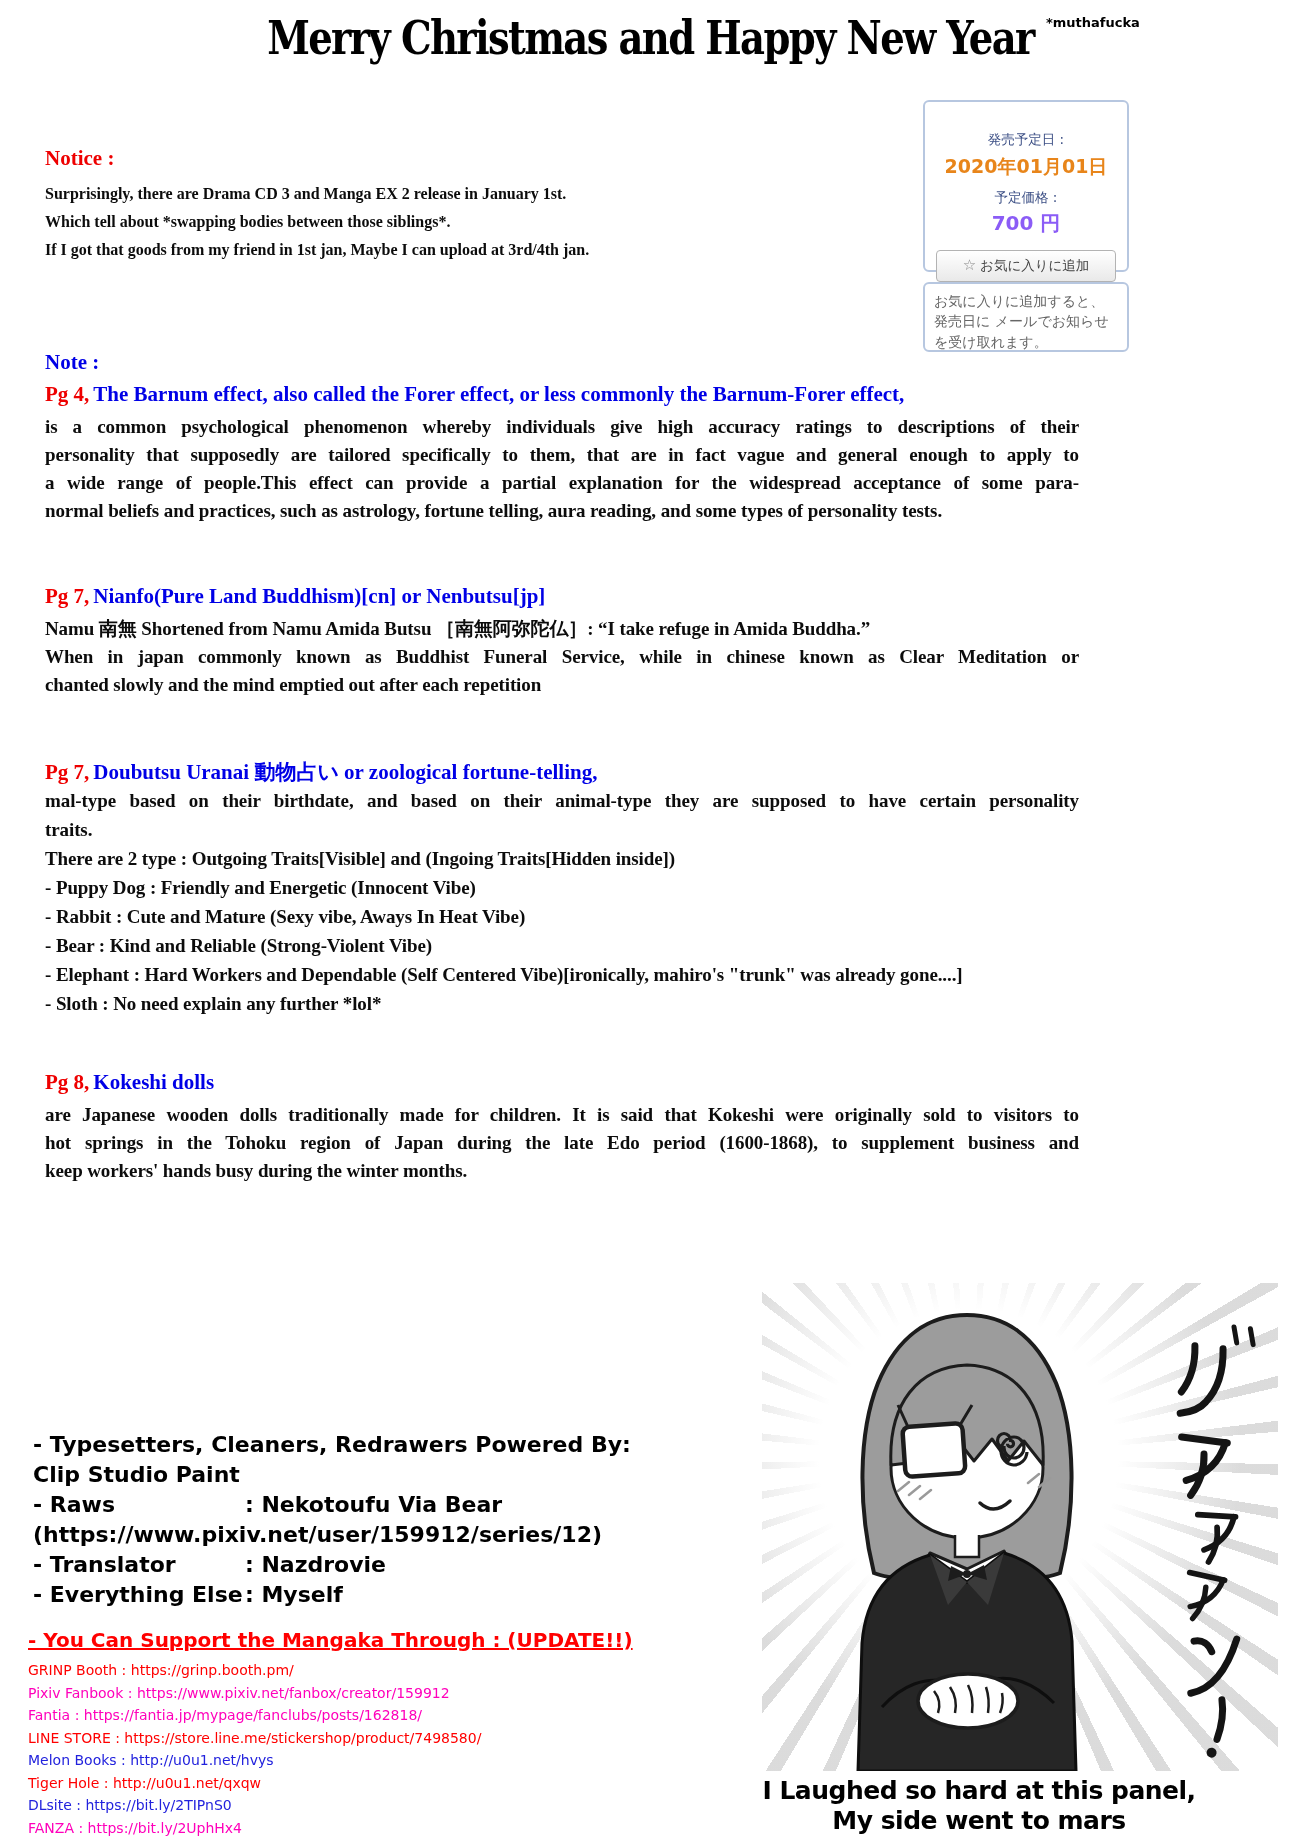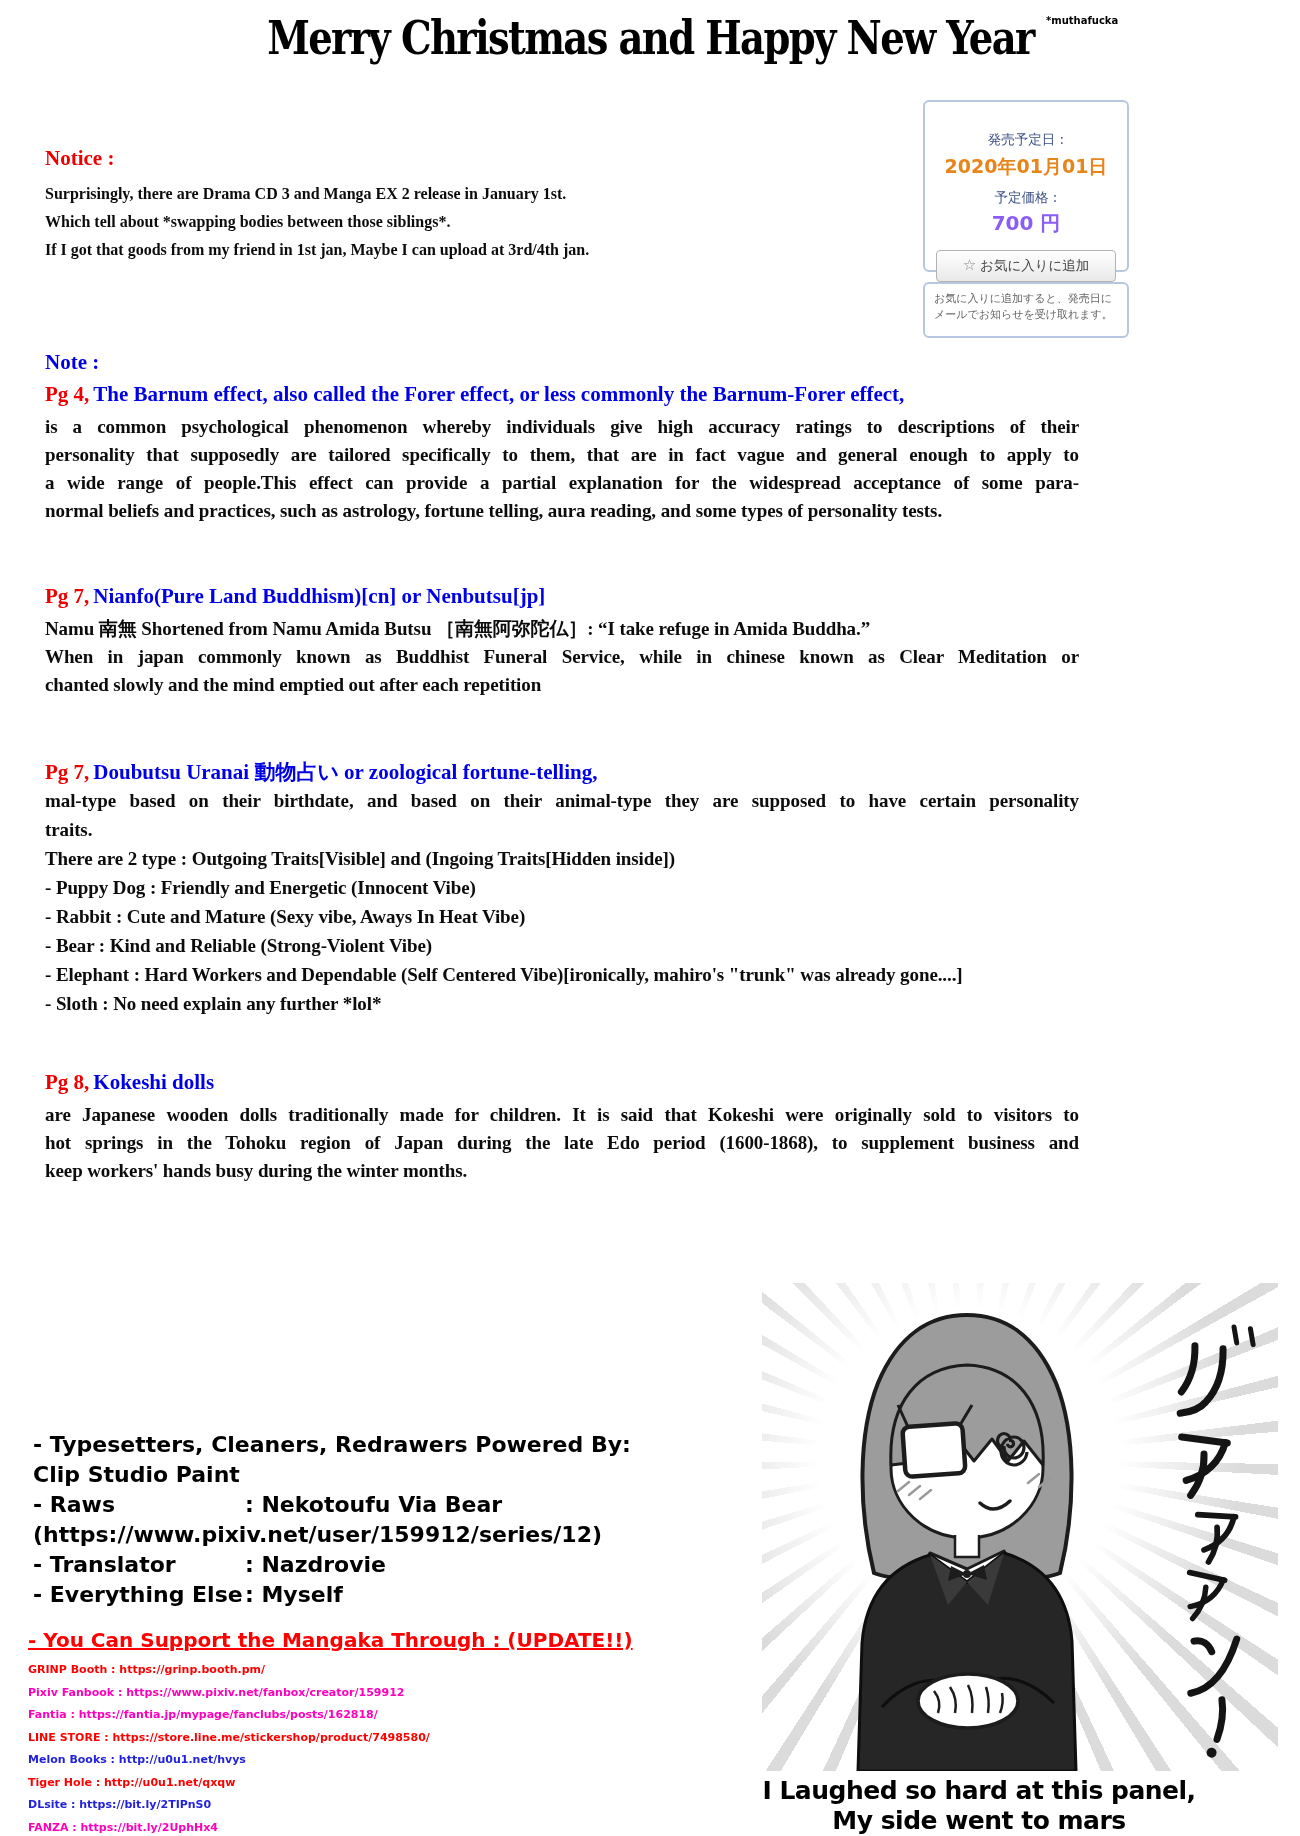--- a/index.html
+++ b/index.html
@@ -5,27 +5,27 @@
   html,body{margin:0;padding:0;background:#ffffff;}
   #page{position:relative;width:1300px;height:1836px;background:#fff;overflow:hidden;
         font-family:"Liberation Serif",serif;color:#0c0c0c;}
 
   
   #title{position:absolute;top:10px;left:0;width:1300px;text-align:center;}
   #title .t-inner{display:inline-block;font-family:"DejaVu Serif",serif;font-weight:900;
         font-size:47px;letter-spacing:-2px;transform:scaleX(.82);transform-origin:50% 50%;
         white-space:nowrap;color:#000;}
   #title-sup{position:absolute;top:15px;left:1046px;font-family:"DejaVu Sans",sans-serif;
-        font-weight:800;font-size:10px;color:#000;}
+        font-weight:800;font-size:13px;color:#000;}
 
   
   .rbox{position:absolute;left:923px;width:206px;background:#fff;border:2px solid #b7c7e0;
         border-radius:6px;box-sizing:border-box;font-family:"DejaVu Sans",sans-serif;}
   #rbox1{top:100px;height:172px;text-align:center;padding-top:29px;}
-  #rbox2{top:282px;height:56px;padding:7px 9px;font-size:11px;line-height:1.45;color:#666;}
+  #rbox2{top:282px;height:70px;padding:7px 9px;font-size:14px;line-height:1.45;color:#666;}
   .r-label{font-size:13.5px;color:#3c4f85;}
   .r-date{font-size:19px;font-weight:700;color:#e8851a;margin-top:5px;}
   .r-price{font-size:20px;font-weight:700;color:#8b5cf6;margin-top:3px;}
   .r-label2{margin-top:9px;}
   #fav-btn{margin:13px auto 0;width:178px;height:30px;line-height:28px;border:1px solid #b3b3b3;
         border-radius:4px;background:linear-gradient(#ffffff,#e9e9e9);font-size:13.5px;color:#444;
         cursor:pointer;}
   #fav-btn .star{color:#8a8a8a;font-size:15px;margin-right:4px;}
 
   
@@ -42,21 +42,21 @@
   #credits{position:absolute;left:33px;top:1432px;width:700px;
         font-family:"DejaVu Sans",sans-serif;font-weight:800;font-size:22px;color:#000;}
   .credit-row{position:relative;height:30px;white-space:nowrap;}
   .credit-value{position:absolute;left:212px;top:0;}
 
   
   #support{position:absolute;left:28px;top:1628px;width:720px;
         font-family:"DejaVu Sans",sans-serif;}
   #support-head{font-size:20px;font-weight:800;color:#ff0000;text-decoration:underline;
         white-space:nowrap;margin-bottom:7px;}
-  .support-line{font-size:11px;font-weight:700;line-height:22.5px;white-space:nowrap;}
+  .support-line{font-size:14px;font-weight:400;line-height:22.5px;white-space:nowrap;}
 
   
   #panel{position:absolute;left:762px;top:1283px;width:516px;height:488px;background:#fff;overflow:hidden;}
   #burst{position:absolute;inset:0;
         background:repeating-conic-gradient(from 3deg at 40% 36%,rgba(190,190,190,.55) 0deg 2deg,rgba(255,255,255,0) 2deg 8deg);}
   #burst::after{content:"";position:absolute;inset:0;
         background:radial-gradient(circle at 40% 36%,#ffffff 0 34%,rgba(255,255,255,0) 62%);}
   #panel svg{position:absolute;inset:0;}
 
   #caption{position:absolute;left:721px;top:1776px;width:516px;text-align:center;

